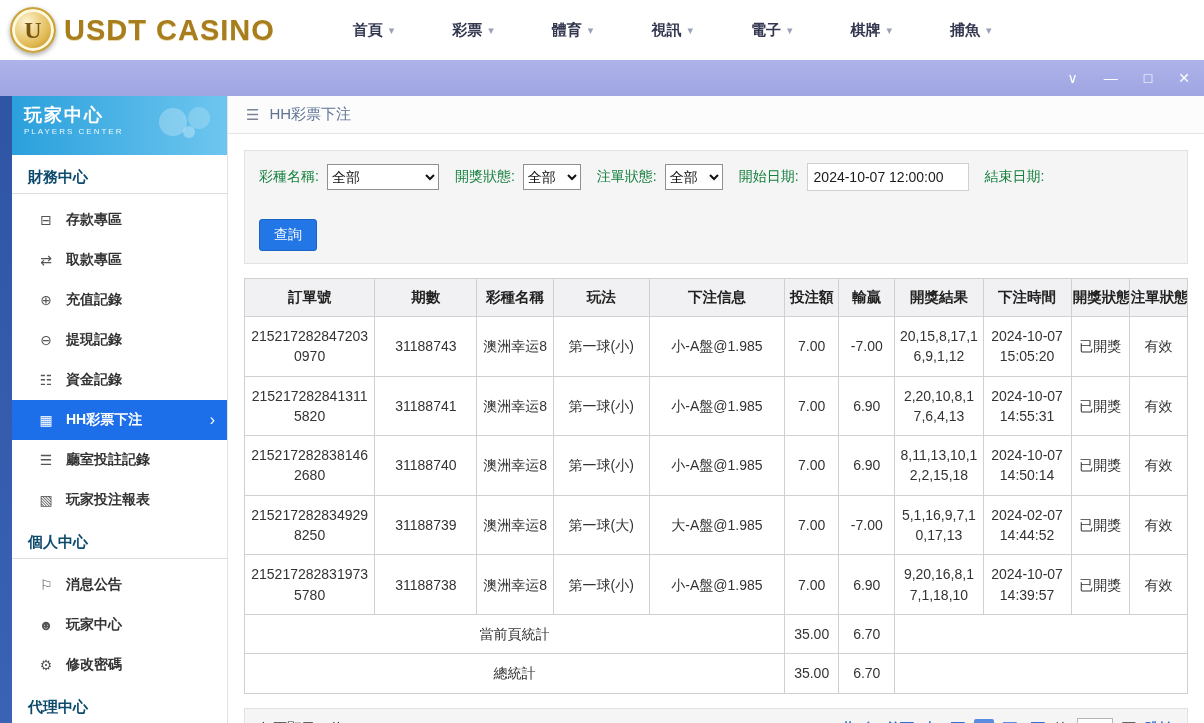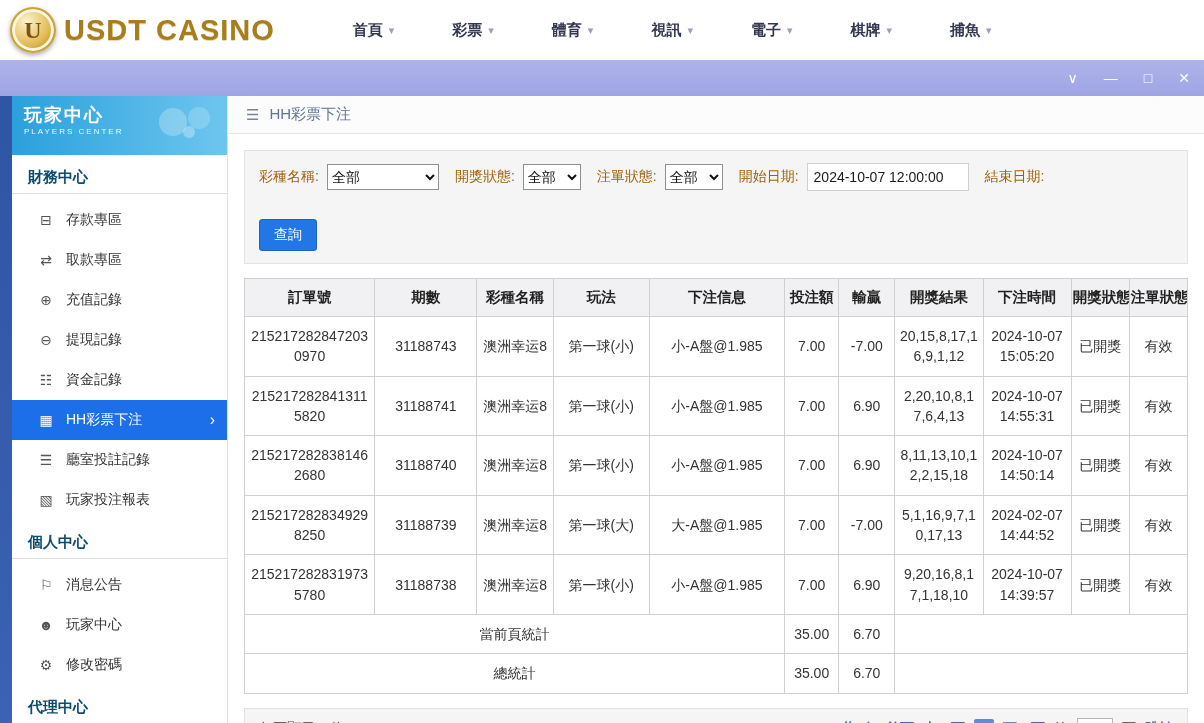--- a/index.html
+++ b/index.html
@@ -31,35 +31,35 @@
   
   .sidebar { width:216px; background:#fff; border-right:1px solid #e2e2e2; overflow:hidden; }
   .side-header { height:59px; background:linear-gradient(90deg,#2aa0dc,#6ec6ef); color:#fff; padding:7px 0 0 12px; position:relative; }
   .side-header .t { font-size:18px; font-weight:bold; letter-spacing:2px; }
   .side-header .s { font-size:8px; letter-spacing:2px; opacity:.9; }
   .side-header svg { position:absolute; right:6px; top:4px; }
   .section-title { padding:13px 16px 6px; color:#0c4a6e; font-size:15px; font-weight:bold;
     border-bottom:1px solid #dcdcdc; margin-bottom:6px; }
   .menu-item { height:40px; display:flex; align-items:center; padding:0 12px 0 22px; cursor:pointer; position:relative; }
   .menu-item .mi { width:24px; font-size:14px; color:#555; text-align:center; }
-  .menu-item .ml { margin-left:8px; font-size:14px; font-weight:normal; color:#333; }
+  .menu-item .ml { margin-left:8px; font-size:14px; font-weight:bold; color:#333; }
   .menu-item.active { background:#1c6fe8; }
   .menu-item.active .mi, .menu-item.active .ml { color:#fff; }
   .menu-item.active .arrow { position:absolute; right:12px; color:#fff; font-size:16px; }
 
   
   .main { flex:1; background:#fff; overflow:hidden; }
   .breadcrumb { height:38px; background:#fcfcfd; border-bottom:1px solid #e6e6e6; display:flex;
     align-items:center; padding-left:18px; gap:10px; }
   .breadcrumb .bi { color:#7a8497; font-size:15px; cursor:pointer; }
   .breadcrumb .bt { color:#5f7395; font-size:15px; }
 
   .filter-panel { margin:16px 16px 0; background:#f5f5f6; border:1px solid #e2e2e6; padding:12px 14px; }
   .filter-row { display:flex; align-items:center; gap:8px; flex-wrap:nowrap; }
-  .filter-row .lbl { font-size:14px; color:#a16207; margin-left:8px; }
+  .filter-row .lbl { font-size:14px; color:#15803d; margin-left:8px; }
   .filter-row .lbl:first-child { margin-left:0; }
   select { height:26px; font-size:14px; border:1px solid #8f8f94; background:#fff; color:#111;
     font-family:"Liberation Sans",sans-serif; }
   .sel-lottery { width:112px; } .sel-small { width:58px; }
   .date-input { width:162px; height:28px; border:1px solid #cfcfd4; font-size:14px; color:#1a1a1a;
     padding:0 6px; font-family:"Liberation Sans",sans-serif; }
   .btn-query { margin-top:28px; background:#2276e6; color:#fff; border:1px solid #1b63c4; border-radius:3px;
     font-size:14px; padding:6px 14px; cursor:pointer; font-family:"Liberation Sans",sans-serif; }
 
   table.bets { width:calc(100% - 32px); margin:14px 16px 0; border-collapse:collapse; table-layout:fixed; }

